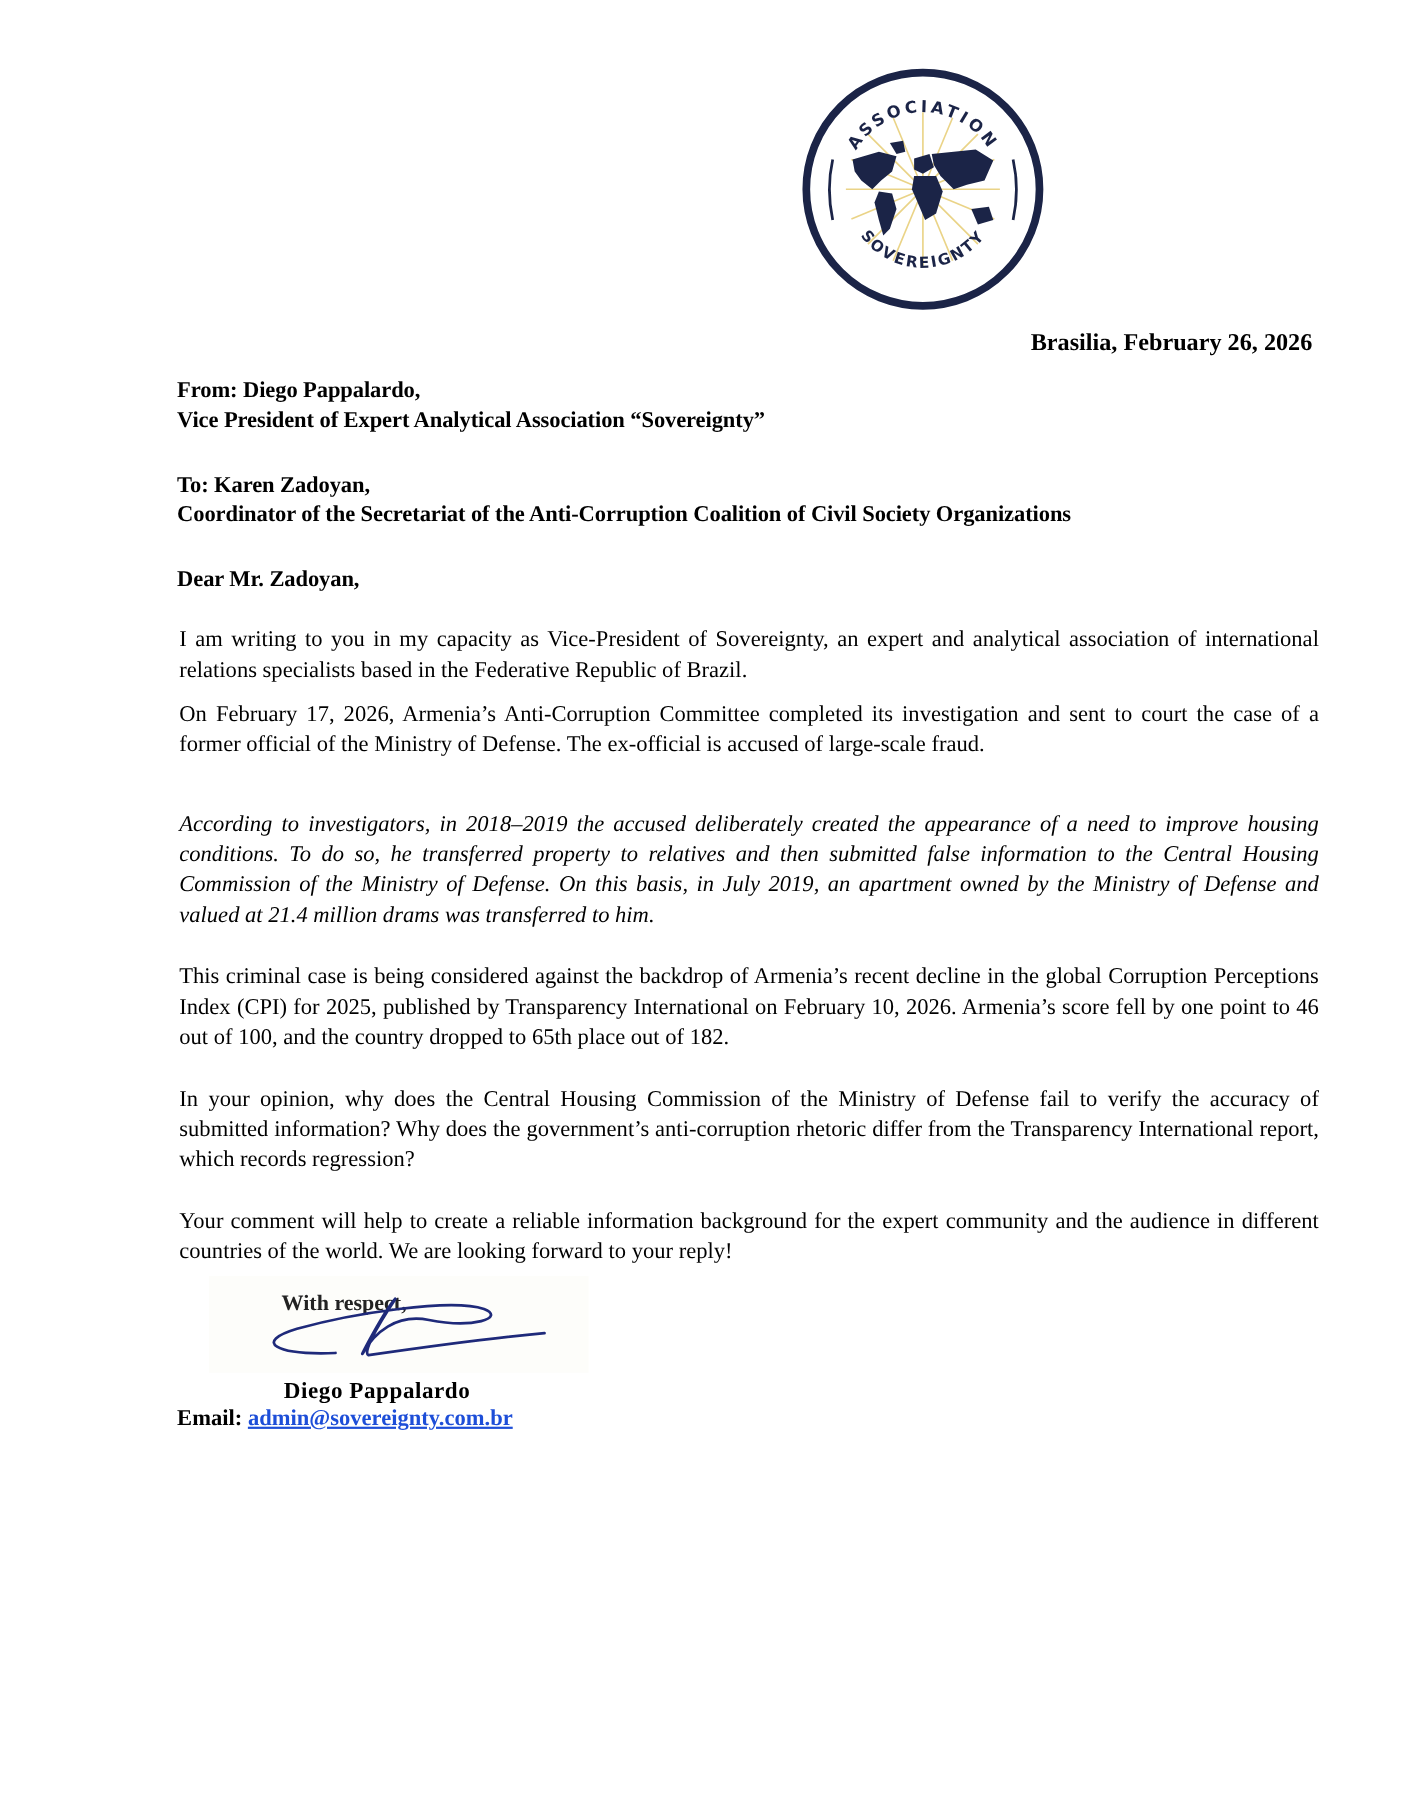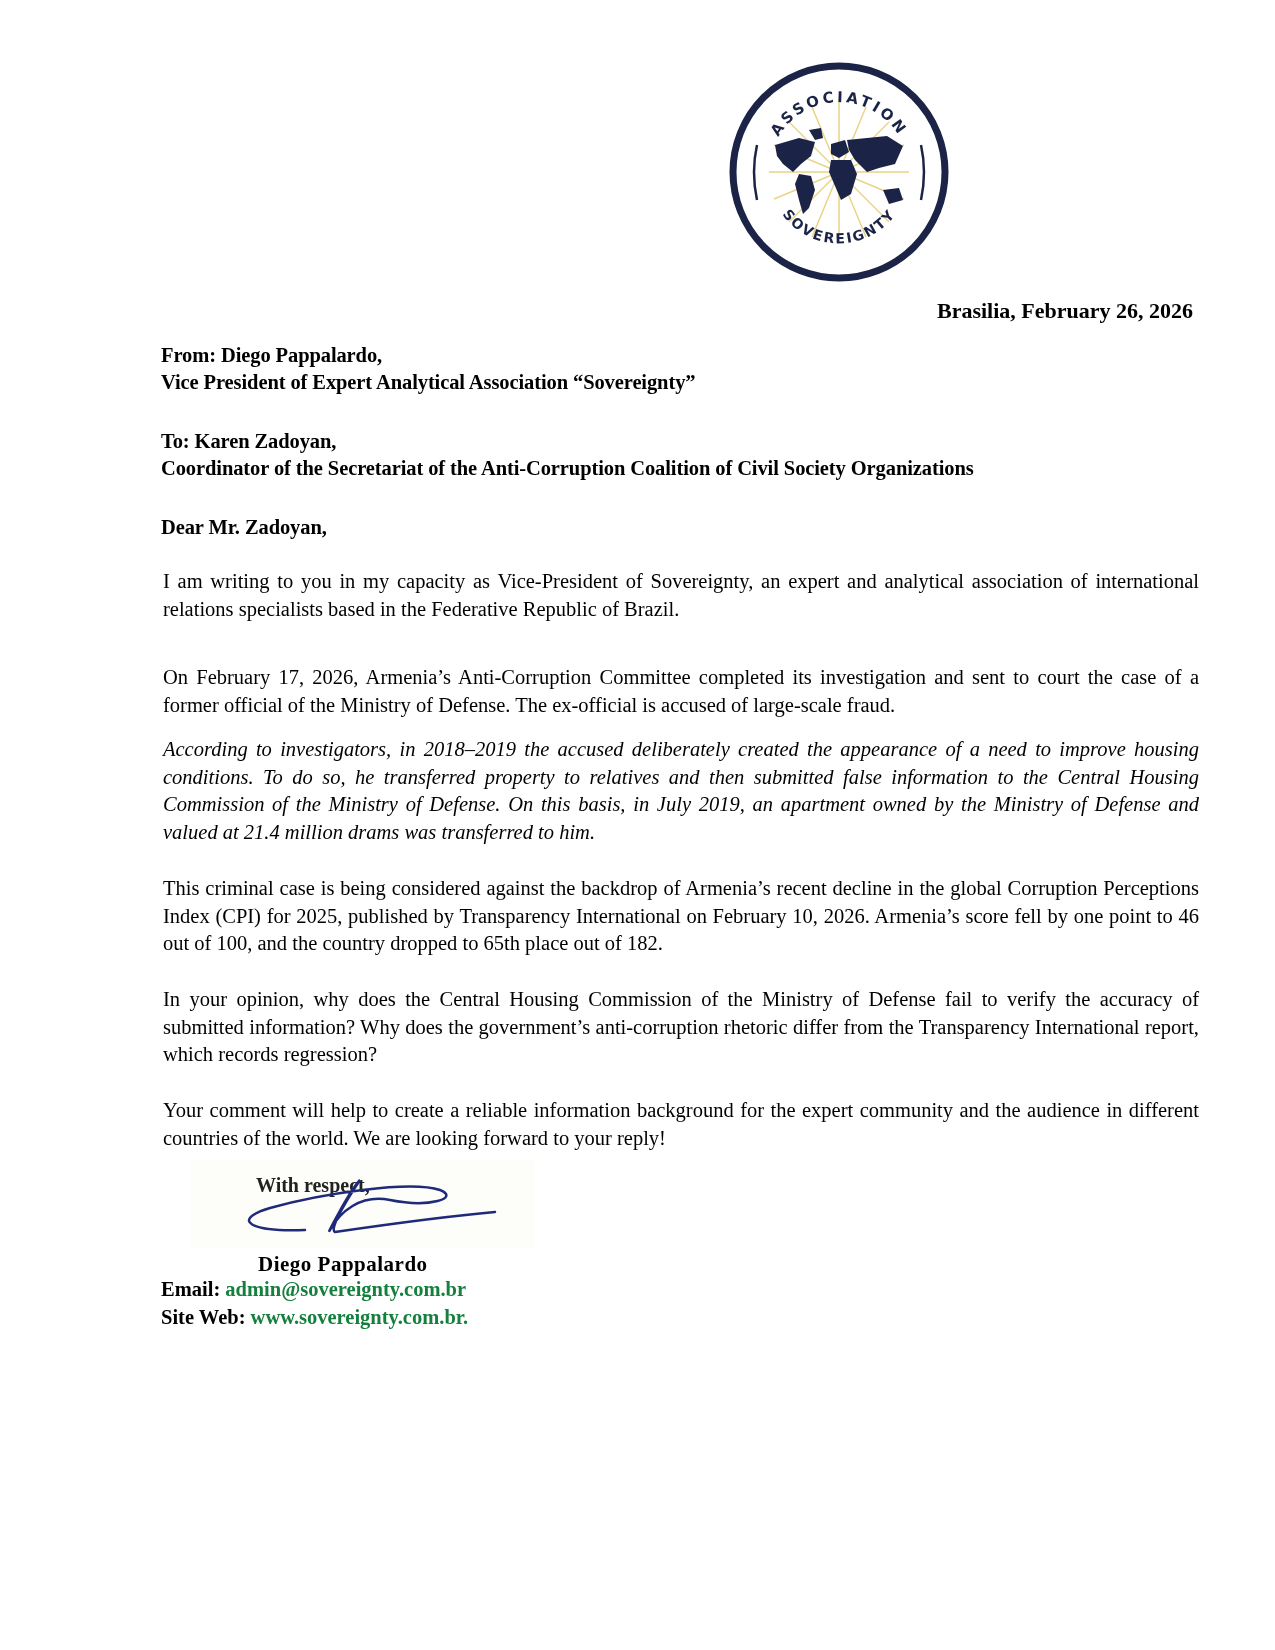--- a/index.html
+++ b/index.html
@@ -6,31 +6,31 @@
   body { width: 1275px; height: 1650px; position: relative; overflow: hidden;
          font-family: "Liberation Serif", "DejaVu Serif", serif; color: #000; }
   .logo { position: absolute; left: 727px; top: 60px; width: 224px; height: 224px; }
   .date { position: absolute; right: 82px; top: 298px; font-weight: bold; font-size: 22px; }
   .hdr { position: absolute; left: 161px; font-weight: bold; font-size: 20.5px; line-height: 27px; letter-spacing: -0.1px; }
   .from { top: 342px; }
   .to { top: 428px; }
   .salutation { top: 514px; }
   .body-text { position: absolute; left: 163px; width: 1036px; font-size: 20.5px; line-height: 27.5px; text-align: justify; text-align-last: left; }
   .p1 { top: 568px; }
-  .p2 { top: 664px; }
+  .p2 { top: 636px; }
   .p3 { top: 736px; font-style: italic; }
   .p4 { top: 875px; }
   .p5 { top: 986px; }
   .p6 { top: 1097px; }
   .sig-box { position: absolute; left: 190px; top: 1160px; width: 345px; height: 88px; background: #fdfdfa; font-weight: bold; }
   .sig-closing { position: absolute; left: 66px; top: 14px; font-size: 20px; color: #222; }
   .sig-svg { position: absolute; left: 0; top: 0; }
   .signer { position: absolute; left: 258px; top: 1252px; font-weight: bold; font-size: 21px; letter-spacing: 0.5px; }
   .footer { position: absolute; left: 161px; top: 1275px; font-weight: bold; font-size: 20.5px; line-height: 28px; }
-  .footer a { color: #15803d; }
+  .footer a { color: #1d4ed8; text-decoration: underline; }
 </style>
 </head>
 <body>
 
 <div class="logo">
   <svg width="224" height="224" viewBox="0 0 224 224">
     <defs>
       <path id="arcTop" d="M 42 112 A 70 70 0 0 1 182 112"></path>
       <path id="arcBot" d="M 44 130 A 70 70 0 0 0 180 130"></path>
     </defs>
@@ -101,17 +101,13 @@
   </svg>
 </div>
 
 <div class="signer">Diego  Pappalardo</div>
 
 <div class="footer">
   <div>
     <span>Email:</span>
     <a>admin@sovereignty.com.br</a>
   </div>
-  <div>
-    <span>Site Web:</span>
-    <a>www.sovereignty.com.br.</a>
-  </div>
 </div>
 
 </body></html>

